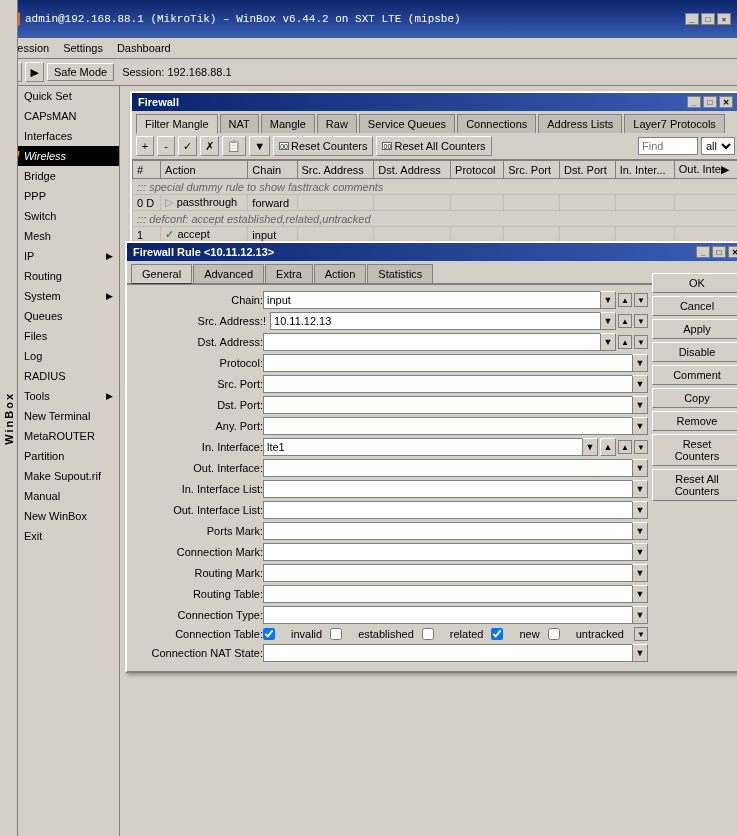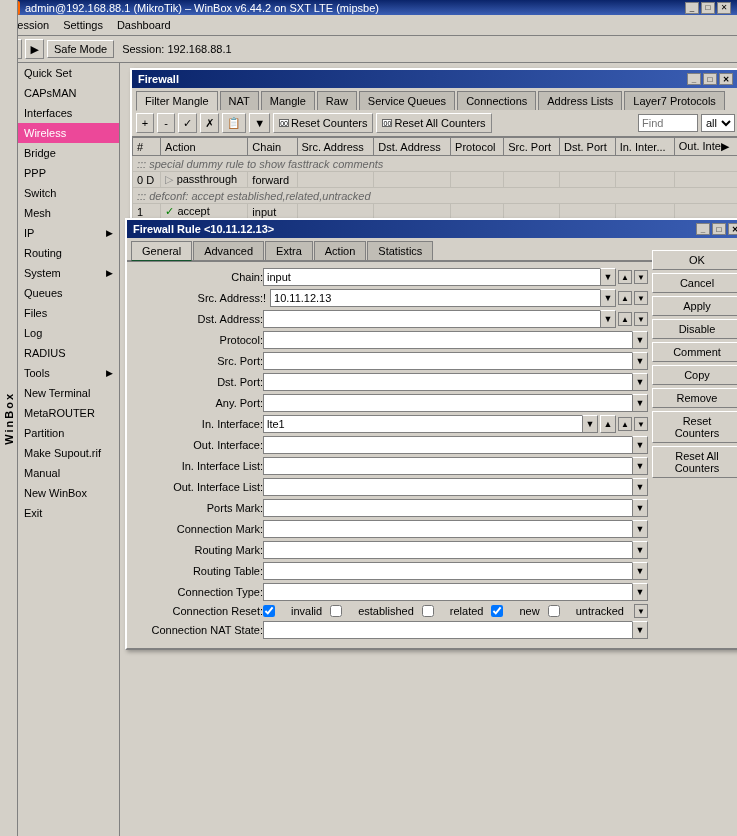--- a/index.html
+++ b/index.html
@@ -15,21 +15,22 @@
 
     
     .title-bar {
       background: linear-gradient(to bottom, #0a246a, #3b5fb5);
       color: white;
       padding: 3px 6px;
       font-size: 11px;
       display: flex;
       align-items: center;
       justify-content: space-between;
-      height: 15px;
+      height: 38px;
+      font-family: Liberation Mono, monospace;
     }
     .title-bar-left { display: flex; align-items: center; gap: 5px; }
     .title-icon { width: 14px; height: 14px; background: #ff6600; border-radius: 2px; font-size: 9px; display:flex;align-items:center;justify-content:center; }
 
     
     .menu-bar {
       background: #d4d0c8;
       border-bottom: 1px solid #808080;
       padding: 2px 4px;
       display: flex;
@@ -77,21 +78,21 @@
     }
     .sidebar-item {
       display: flex;
       align-items: center;
       gap: 4px;
       padding: 3px 6px;
       cursor: pointer;
       font-size: 11px;
       white-space: nowrap;
     }
-    .sidebar-item.selected { background: #ec4899; color: white; }
+    .sidebar-item.selected { background: #000000; color: white; font-style: italic; }
     .sidebar-icon {
       width: 14px;
       height: 14px;
       flex-shrink: 0;
       display: flex;
       align-items: center;
       justify-content: center;
       font-size: 10px;
     }
     .sidebar-arrow {
@@ -915,21 +916,21 @@
             <span class="form-label">Connection Type:</span>
             <div class="form-field">
               <div class="field-combo">
                 <input type="text" value="" style="">
                 <div class="field-combo-drop">▼</div>
               </div>
             </div>
           </div>
 
           <div class="form-row">
-            <span class="form-label">Connection Reset:</span>
+            <span class="form-label">Connection Table:</span>
             <div class="form-field">
               <div class="checkbox-row">
                 <div class="checkbox-item">
                   <input type="checkbox" checked="" style="">
                   <span>invalid</span>
                 </div>
                 <div class="checkbox-item">
                   <input type="checkbox" style="">
                   <span>established</span>
                 </div>

